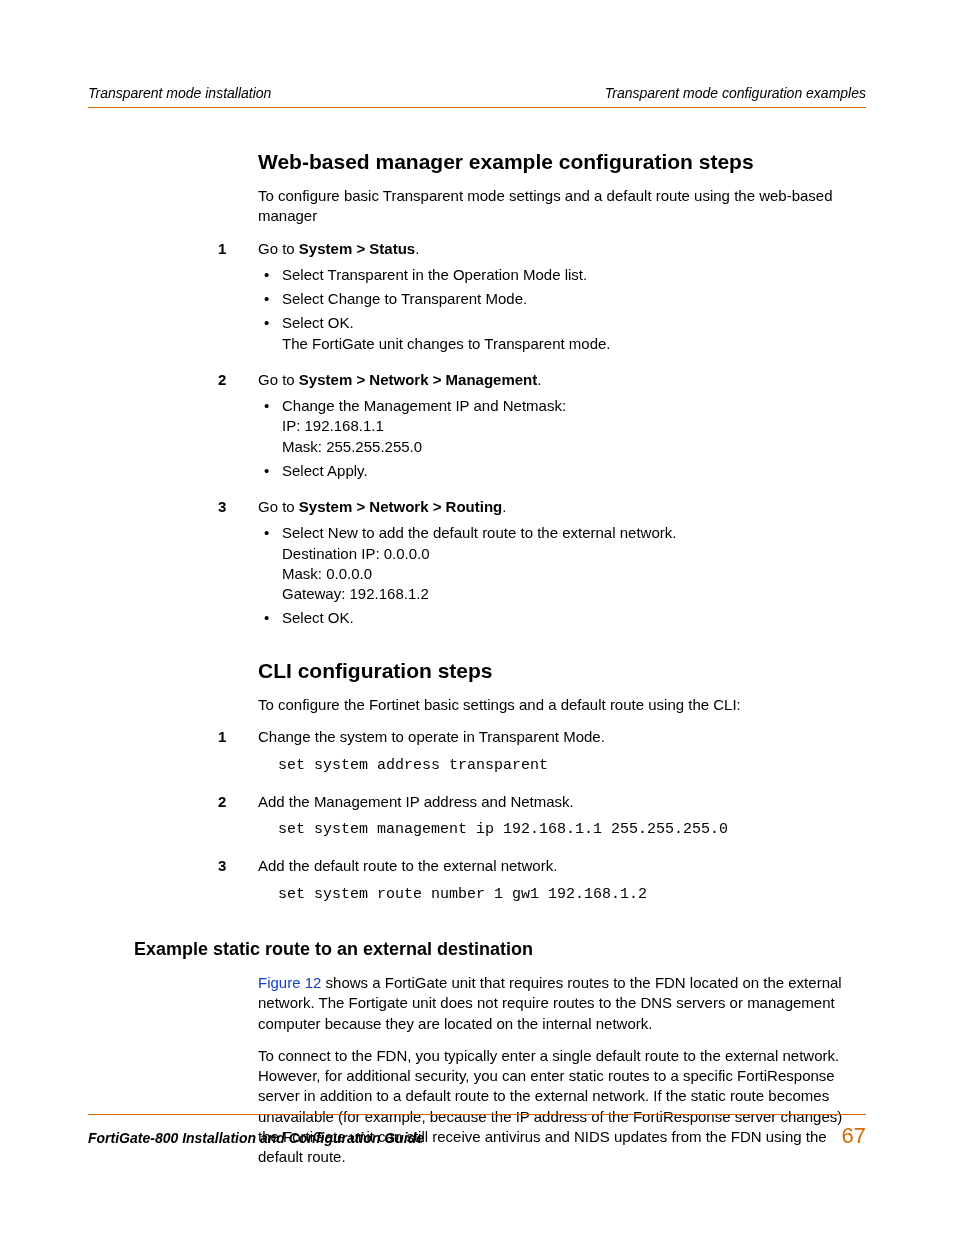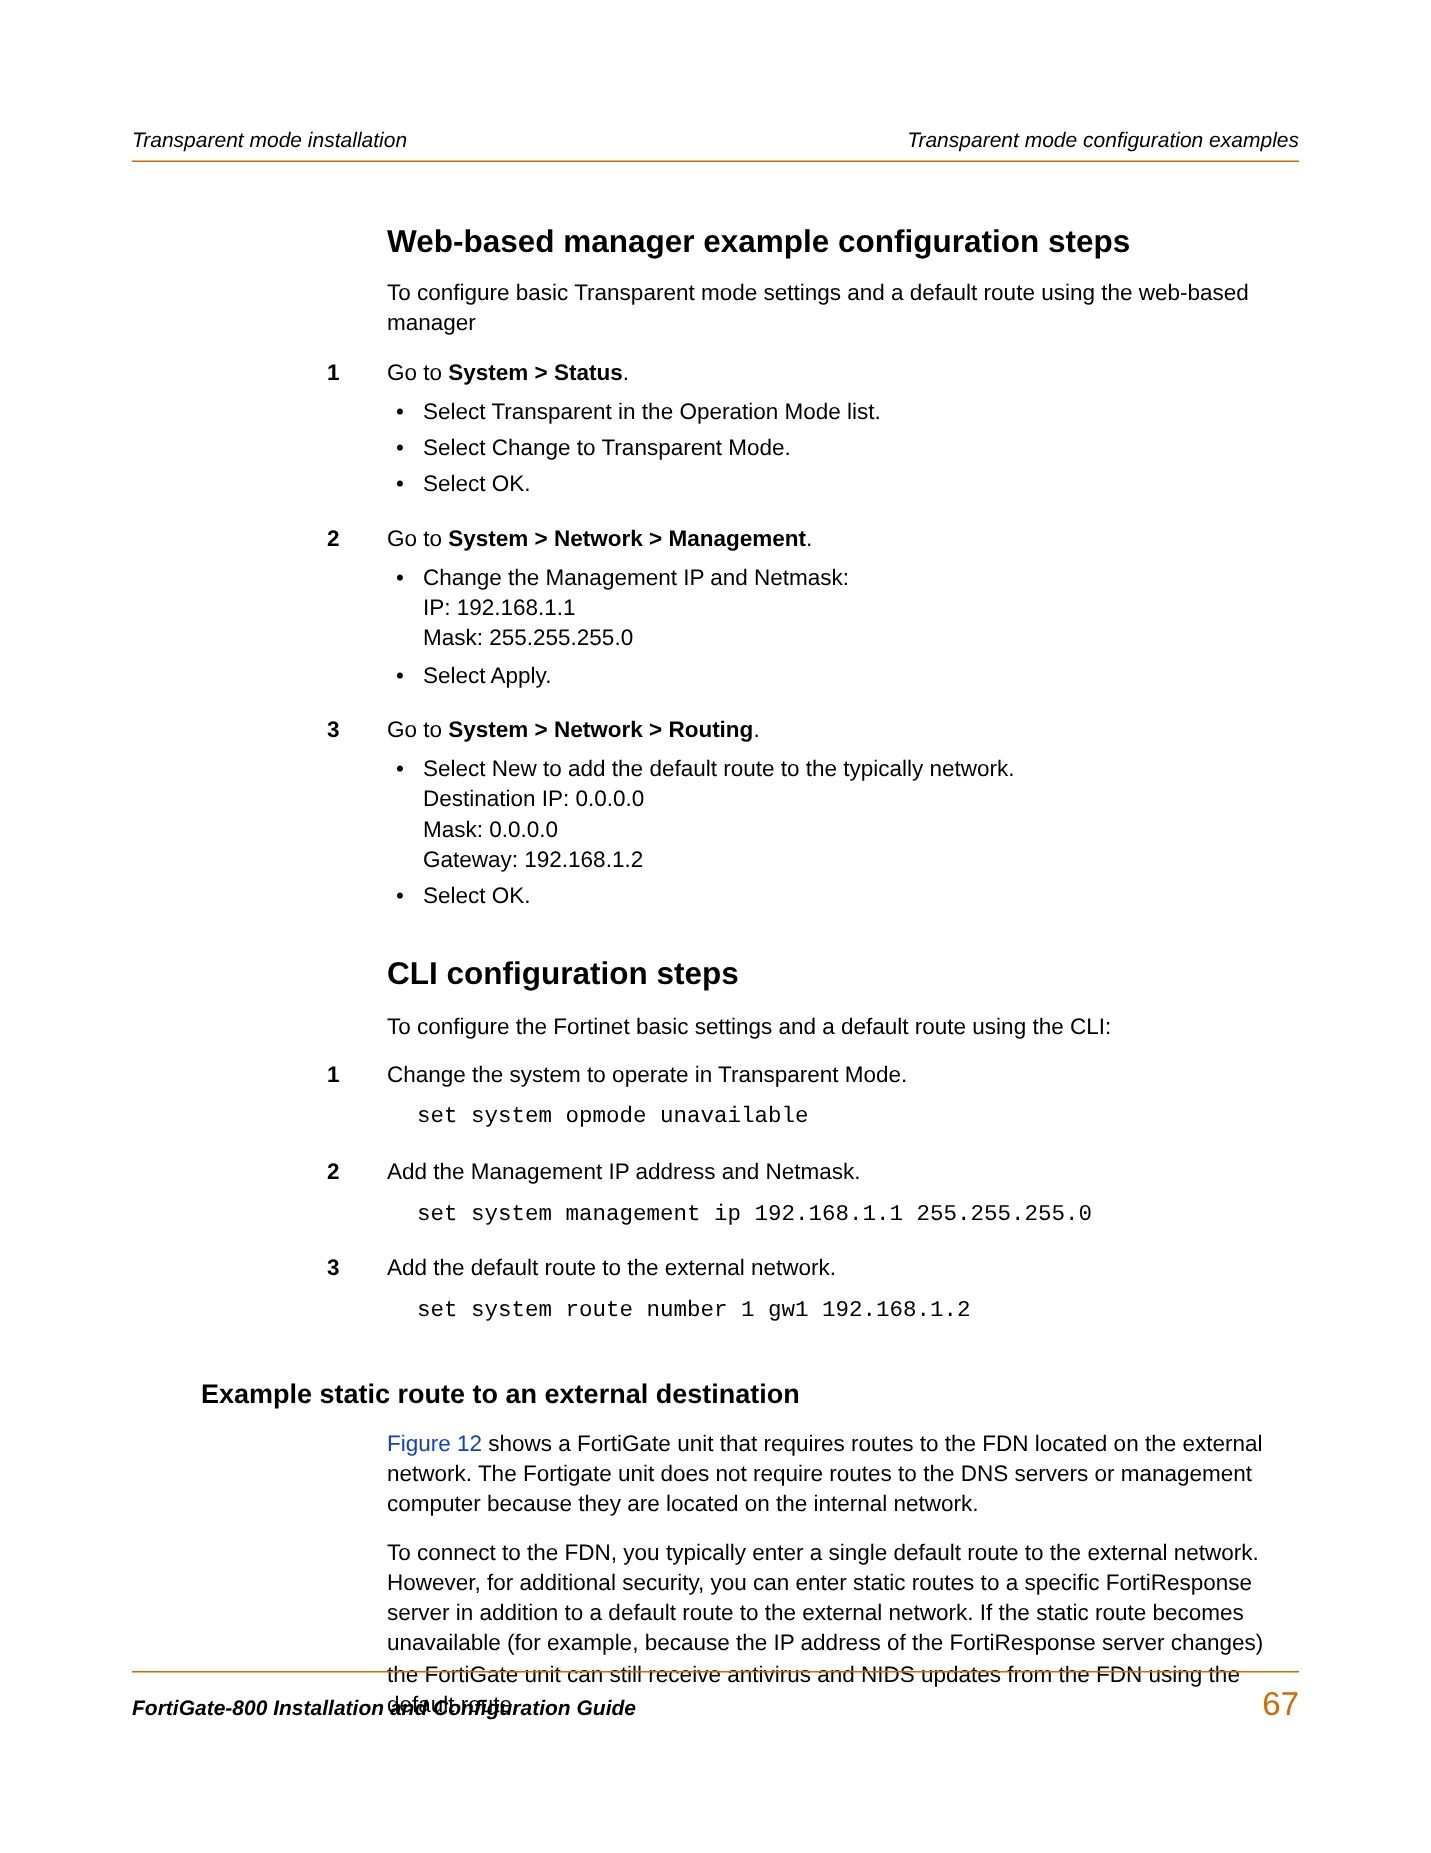--- a/index.html
+++ b/index.html
@@ -122,20 +122,21 @@
       <div class="step-num">1</div>
       <div class="step-body">
         <span>
           <span>Go to </span><b>System &gt; Status</b><span>.</span>
         </span>
         <ul class="bullets">
           <li>Select Transparent in the Operation Mode list.</li>
           <li>Select Change to Transparent Mode.</li>
           <li>
             <span class="subline">Select OK.</span>
+            <span class="subline">The FortiGate unit changes to Transparent mode.</span>
           </li>
         </ul>
       </div>
     </div>
 
     <div class="step-row">
       <div class="step-num">2</div>
       <div class="step-body">
         <span>
           <span>Go to </span><b>System &gt; Network &gt; Management</b><span>.</span>
@@ -152,38 +153,38 @@
     </div>
 
     <div class="step-row">
       <div class="step-num">3</div>
       <div class="step-body">
         <span>
           <span>Go to </span><b>System &gt; Network &gt; Routing</b><span>.</span>
         </span>
         <ul class="bullets">
           <li>
-            <span class="subline">Select New to add the default route to the typically network.</span>
+            <span class="subline">Select New to add the default route to the external network.</span>
             <span class="subline">Destination IP: 0.0.0.0</span>
             <span class="subline">Mask: 0.0.0.0</span>
             <span class="subline">Gateway: 192.168.1.2</span>
           </li>
           <li>Select OK.</li>
         </ul>
       </div>
     </div>
 
     <div class="h-sub" style="margin-top:18px">CLI configuration steps</div>
     <div class="para">To configure the Fortinet basic settings and a default route using the CLI:</div>
 
     <div class="step-row">
       <div class="step-num">1</div>
       <div class="step-body">
         <div>Change the system to operate in Transparent Mode.</div>
-        <div class="code">set system opmode unavailable</div>
+        <div class="code">set system address transparent</div>
       </div>
     </div>
     <div class="step-row">
       <div class="step-num">2</div>
       <div class="step-body">
         <div>Add the Management IP address and Netmask.</div>
         <div class="code">set system management ip 192.168.1.1 255.255.255.0</div>
       </div>
     </div>
     <div class="step-row">

